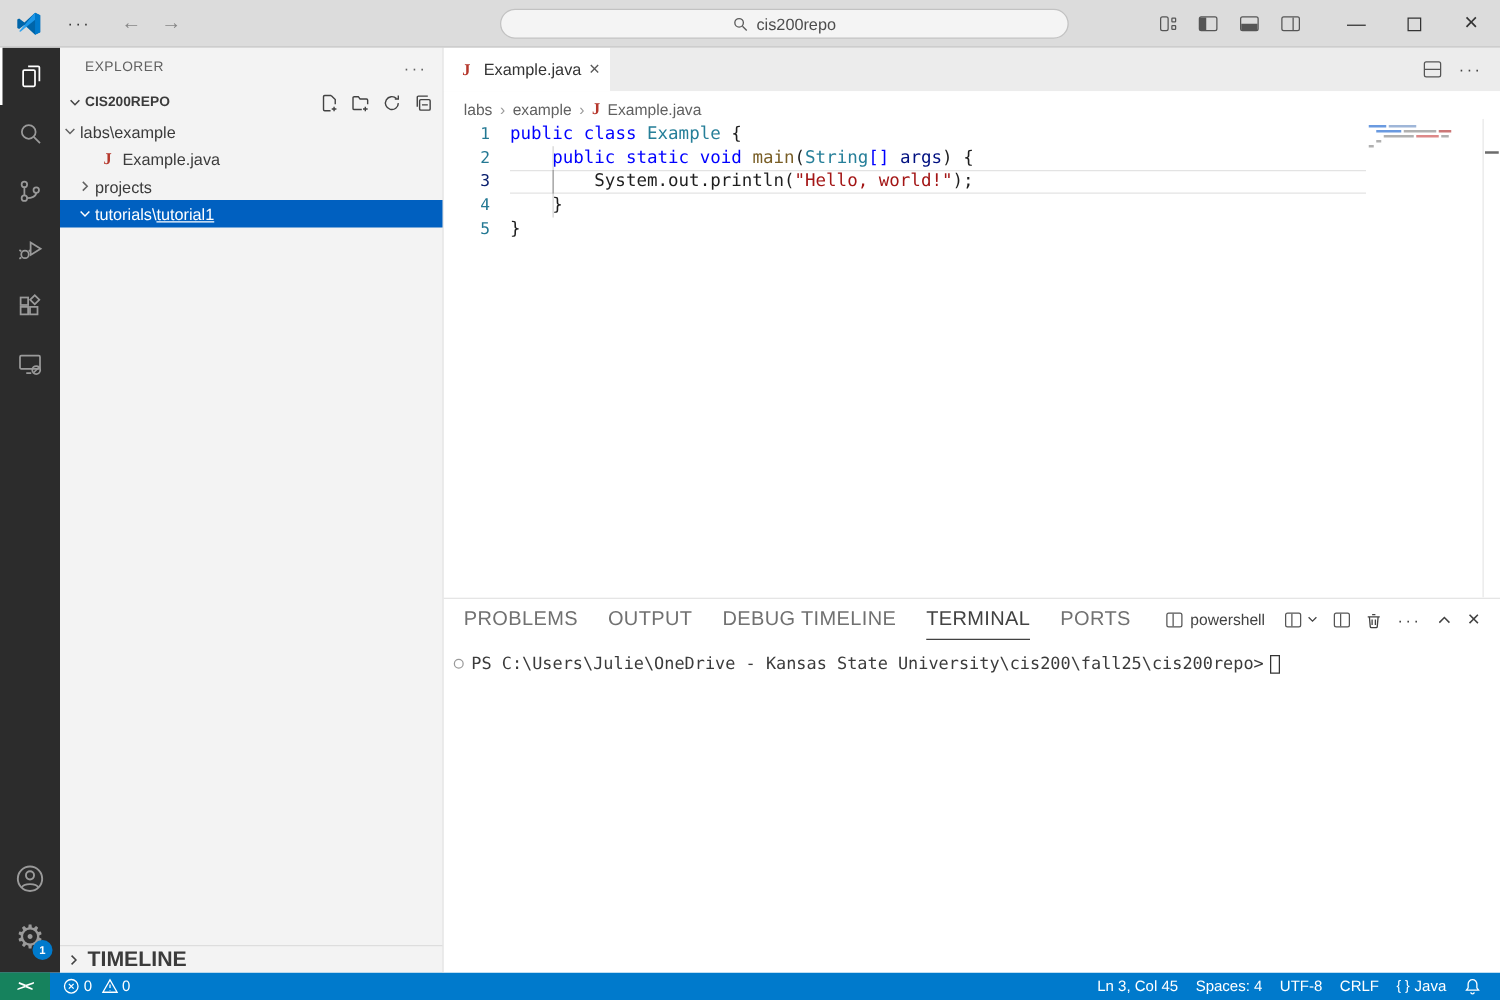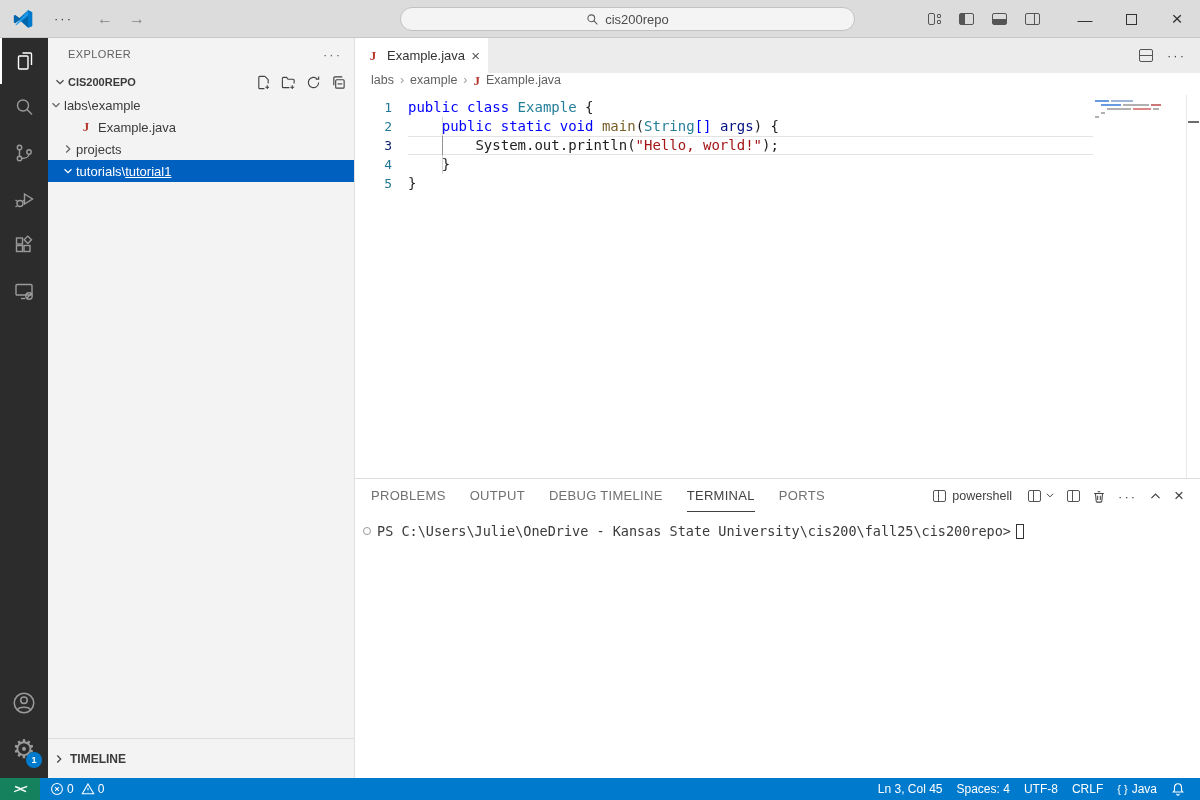--- a/index.html
+++ b/index.html
@@ -47,31 +47,31 @@
   .sb-section { height:24px; display:flex; align-items:center; padding:0 8px 0 4px; font-size:11px; font-weight:bold; color:#3b3b3b; }
   .sb-actions { margin-left:auto; display:flex; gap:10px; }
   .sb-actions svg { stroke:#424242; }
   .tree-row { height:22px; display:flex; align-items:center; font-size:13px; color:#3b3b3b; white-space:pre; }
   .tree-row .chev { width:16px; display:flex; justify-content:center; flex:none; }
   .tree-row.selected { background:#0060c0; color:#ffffff; }
   .tree-row.selected svg { stroke:#fff; }
   .java-badge { color:#b5372c; font-weight:bold; font-family:"Liberation Serif",serif; font-size:13px; width:16px; text-align:center; flex:none; }
   .underlined { text-decoration:underline; }
   .sb-bottom { margin-top:auto; }
-  .timeline-row { height:40px; border-top:1px solid #ddd; display:flex; align-items:center; font-size:12px; font-weight:bold; color:#3b3b3b; }
+  .timeline-row { height:22px; border-top:1px solid #ddd; display:flex; align-items:center; font-size:17px; font-weight:bold; color:#3b3b3b; }
 
   
   .editor-col { flex:1; display:flex; flex-direction:column; min-width:0; }
   .tabbar { height:35px; background:#ececec; display:flex; align-items:stretch; }
   .tab { width:133px; background:#ffffff; display:flex; align-items:center; padding:0 8px 0 10px; gap:6px; font-size:13px; color:#333; }
   .tab .close { margin-left:auto; color:#5a5a5a; font-size:15px; }
   .tab-actions { margin-left:auto; display:flex; align-items:center; gap:14px; padding-right:14px; color:#424242; }
   .split-icon { width:14px; height:13px; border:1px solid #555; border-radius:2px; position:relative; }
   .split-icon::before { content:""; position:absolute; left:0; right:0; top:5px; border-top:1px solid #555; }
-  .breadcrumbs { height:22px; background:#fff; display:flex; align-items:flex-start; padding-left:16px; font-size:12.5px; color:#616161; gap:6px; }
+  .breadcrumbs { height:22px; background:#fff; display:flex; align-items:flex-end; padding-left:16px; font-size:12.5px; color:#616161; gap:6px; }
   .breadcrumbs .sep { color:#9a9a9a; }
 
   
   .code-region { flex:1; background:#fff; position:relative; overflow:hidden; font-size:14px; }
   .code-lines { padding-top:3px; }
   .code-line { display:flex; height:19px; line-height:19px; font-family:"DejaVu Sans Mono","Liberation Mono",monospace; }
   .code-line .ln { width:53px; text-align:right; padding-right:16px; color:#237893; flex:none; font-size:13px; }
   .code-line.current .ln { color:#0b216f; }
   .code-line .lt { flex:1; white-space:pre; position:relative; }
   .code-line.current .lt { box-shadow:inset 0 1px 0 #e3e3e3, inset 0 -1px 0 #e3e3e3; margin-right:107px; }
@@ -81,21 +81,21 @@
   .tok-param { color:#001080; } .tok-str { color:#a31515; } .tok-pln { color:#1e1e1e; }
   .minimap { position:absolute; top:5px; right:15px; width:90px; }
   .minimap .mrow { height:2px; margin-bottom:2px; display:flex; gap:2px; }
   .minimap .mrow i { display:block; height:2px; }
   .overview-ruler { position:absolute; top:0; right:0; bottom:0; width:14px; border-left:1px solid #e8e8e8; }
   .cursor-marker { position:absolute; top:26px; left:1px; right:1px; height:2px; background:#6c6c6c; }
 
   
   .panel { height:300px; border-top:1px solid #ddd; background:#fff; display:flex; flex-direction:column; }
   .panel-tabs { height:34px; display:flex; align-items:center; padding-left:16px; }
-  .panel-tab { font-size:13px; letter-spacing:.3px; color:#717171; margin-right:24px; line-height:31px; border-bottom:1px solid transparent; }
+  .panel-tab { font-size:16px; letter-spacing:.3px; color:#717171; margin-right:24px; line-height:31px; border-bottom:1px solid transparent; }
   .panel-tab.active { color:#424242; border-bottom:1px solid #424242; }
   .panel-actions { margin-left:auto; display:flex; align-items:center; gap:12px; padding-right:16px; color:#424242; }
   .term-rect { width:13px; height:12px; border:1px solid #555; border-radius:2px; position:relative; }
   .term-rect::before { content:""; position:absolute; top:0; bottom:0; left:4px; border-left:1px solid #555; }
   .shell-label { font-size:12.5px; color:#424242; margin:0 4px 0 -6px; }
   .chev-down-sm { font-size:9px; color:#424242; margin-left:-8px; }
   .terminal-body { flex:1; padding:10px 0 16px 6px; font-size:13.5px; color:#3b3b3b; }
   .term-line { display:flex; align-items:center; font-family:"DejaVu Sans Mono","Liberation Mono",monospace; white-space:pre; }
   .cmd-circle { width:8px; height:8px; border:1px solid #9a9a9a; border-radius:50%; margin:0 6px 0 2px; flex:none; }
   .term-cursor { display:inline-block; width:8px; height:15px; border:1px solid #333; margin-left:5px; }

